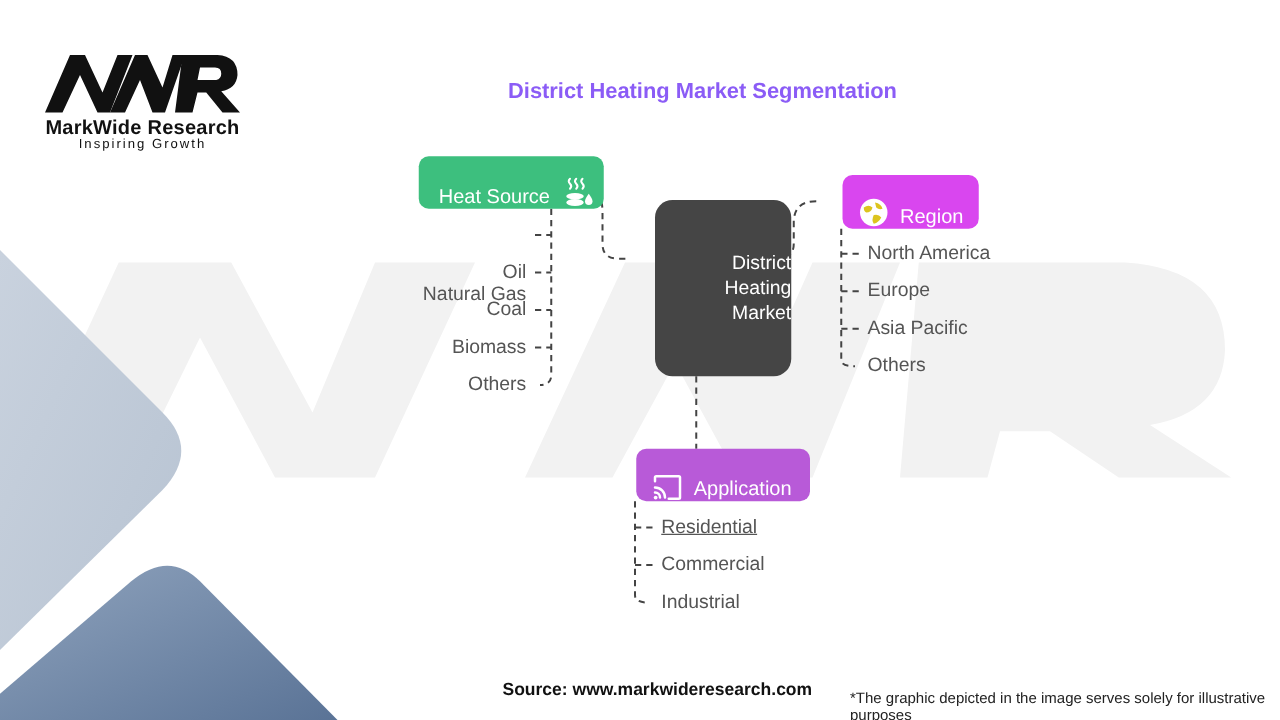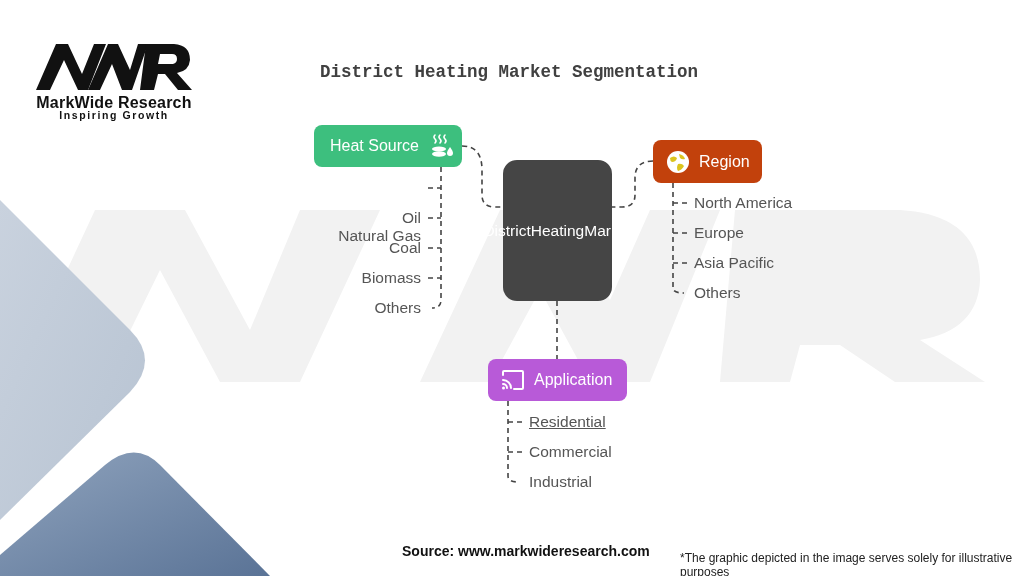--- a/index.html
+++ b/index.html
@@ -8,35 +8,35 @@
     background: #ffffff;
     font-family: "Liberation Sans", "DejaVu Sans", sans-serif;
   }
   .abs { position: absolute; }
   
   .bg-svg { position: absolute; left: 0; top: 0; width: 1024px; height: 576px; }
 
   
   .logo { left: 34px; top: 40px; width: 160px; }
   .logo-name { position: absolute; left: 0; top: 54px; font-weight: bold; font-size: 16px; color: #111; width: 160px; text-align: center; letter-spacing: 0.2px; }
-  .logo-tag { position: absolute; left: 0; top: 69px; font-weight: bold; font-size: 10.5px; color: #111; width: 160px; text-align: center; letter-spacing: 1.6px; }
+  .logo-tag { position: absolute; left: 0; top: 69px; font-weight: normal; font-size: 10.5px; color: #111; width: 160px; text-align: center; letter-spacing: 1.6px; }
 
-  .title { left: 320px; top: 62px; width: 484px; text-align: left; font-size: 17.5px; font-weight: bold; color: #404040; font-family: Liberation Mono, monospace; }
+  .title { left: 320px; top: 62px; width: 484px; text-align: center; font-size: 17.5px; font-weight: bold; color: #8b5cf6; }
 
   .node {
     position: absolute; border-radius: 8px; color: #fff; font-size: 16px;
-    display: flex; align-items: center; box-sizing: border-box;
+    display: flex; align-items: flex-end; box-sizing: border-box; margin-left: 21px;
   }
   .node-heat { left: 314px; top: 125px; width: 148px; height: 42px; background: #3dbf7e; padding-left: 16px; }
-  .node-region { left: 653px; top: 140px; width: 109px; height: 43px; background: #c2410c; padding-left: 12px; }
+  .node-region { left: 653px; top: 140px; width: 109px; height: 43px; background: #d946ef; padding-left: 12px; }
   .node-app { left: 488px; top: 359px; width: 139px; height: 42px; background: #b85ad8; padding-left: 12px; }
   .node-center {
     left: 503px; top: 160px; width: 109px; height: 141px; background: #454545;
     border-radius: 14px; justify-content: center; text-align: center; font-size: 15.5px; line-height: 20px;
-    flex-direction: row;
+    flex-direction: column;
   }
   .node-label { white-space: nowrap; }
   .ico { display: inline-block; }
 
   .item { position: absolute; font-size: 15.5px; color: #555; white-space: nowrap; }
   .item.right { text-align: right; }
 
   .footer-src { left: 402px; top: 543px; font-size: 14px; font-weight: bold; color: #111; }
   .footer-note { left: 680px; top: 551px; font-size: 12px; color: #222; }
 </style>

